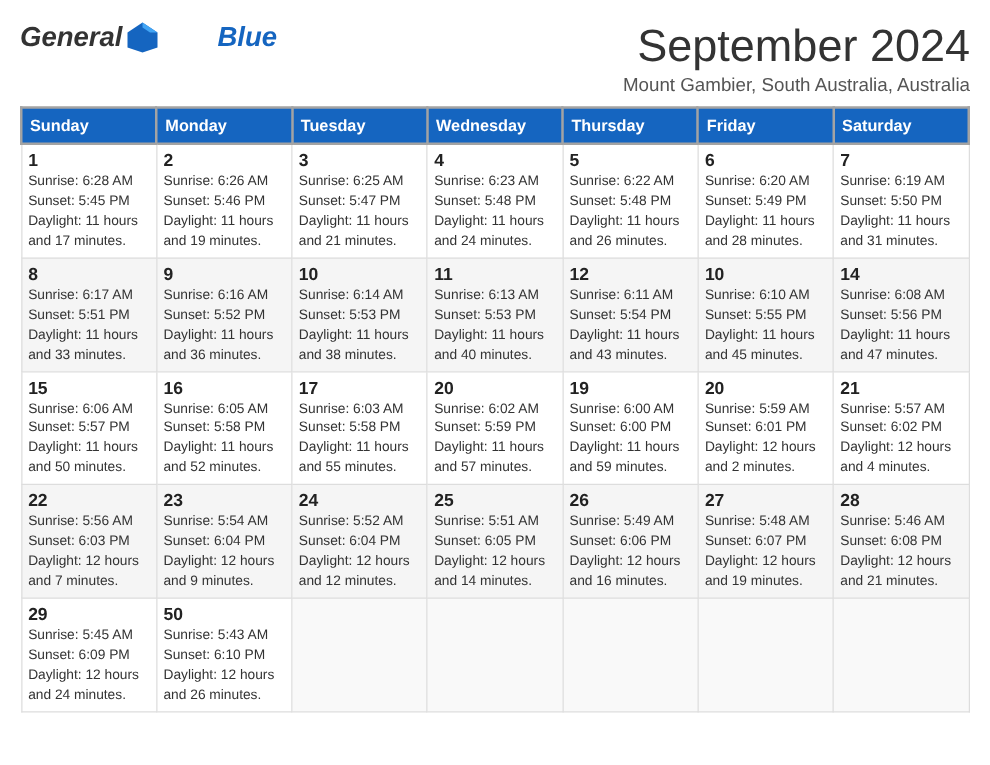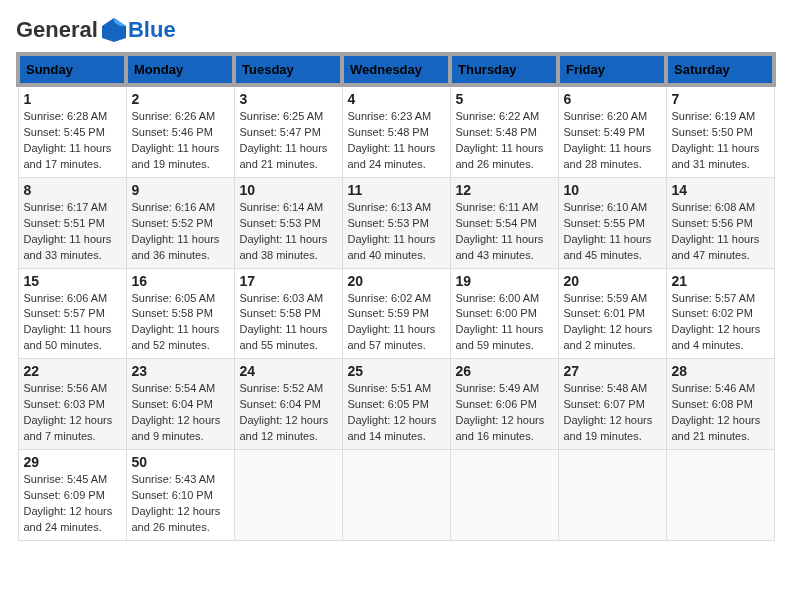--- a/index.html
+++ b/index.html
@@ -13,30 +13,31 @@
     .header {
       display: flex;
       align-items: flex-start;
       justify-content: space-between;
       margin-bottom: 8px;
     }
     .logo {
       display: flex;
       flex-direction: column;
       align-items: center;
+      font-style: italic;
     }
     .logo-text {
       display: flex;
       align-items: center;
       font-size: 22px;
       font-weight: bold;
       color: #333;
     }
     .logo-general { color: #333; }
-    .logo-blue { color: #1565c0; }
+    .logo-blue { color: #1565c0; margin-left: 46px; }
     .logo-icon {
       width: 28px;
       height: 28px;
       margin-left: 2px;
     }
     .title-section {
       text-align: right;
     }
     .month-title {
       font-size: 36px;
@@ -48,26 +49,26 @@
       color: #555;
       margin-top: 2px;
     }
     .calendar {
       width: 100%;
       border-collapse: collapse;
       font-size: 11px;
     }
     .calendar th {
       background: #1565c0;
-      color: #000000;
+      color: #ffffff;
       text-align: left;
       padding: 6px 6px;
       font-size: 13px;
       font-weight: bold;
-      border: 4px solid #a3a3a3;
+      border: 2px solid #a3a3a3;
     }
     .calendar td {
       vertical-align: top;
       border: 1px solid #ddd;
       padding: 4px 5px;
       width: calc(100% / 7);
       min-height: 80px;
       background: #fff;
     }
     .calendar tr:nth-child(even) td {
@@ -99,20 +100,24 @@
   <div class="logo">
     <div class="logo-text">
       <span class="logo-general">General</span>
       <svg class="logo-icon" viewBox="0 0 28 28">
         <polygon points="14,2 26,10 26,22 14,26 2,22 2,10" fill="#1565c0"></polygon>
         <polygon points="14,2 26,10 20,10 14,6" fill="#42a5f5"></polygon>
       </svg>
       <span class="logo-blue">Blue</span>
     </div>
   </div>
+  <div class="title-section">
+    <div class="month-title">September 2024</div>
+    <div class="location">Mount Gambier, South Australia, Australia</div>
+  </div>
 </div>
 
 <table class="calendar">
   <thead>
     <tr>
     <th>Sunday</th>
         <th>Monday</th>
         <th>Tuesday</th>
         <th>Wednesday</th>
         <th>Thursday</th>

